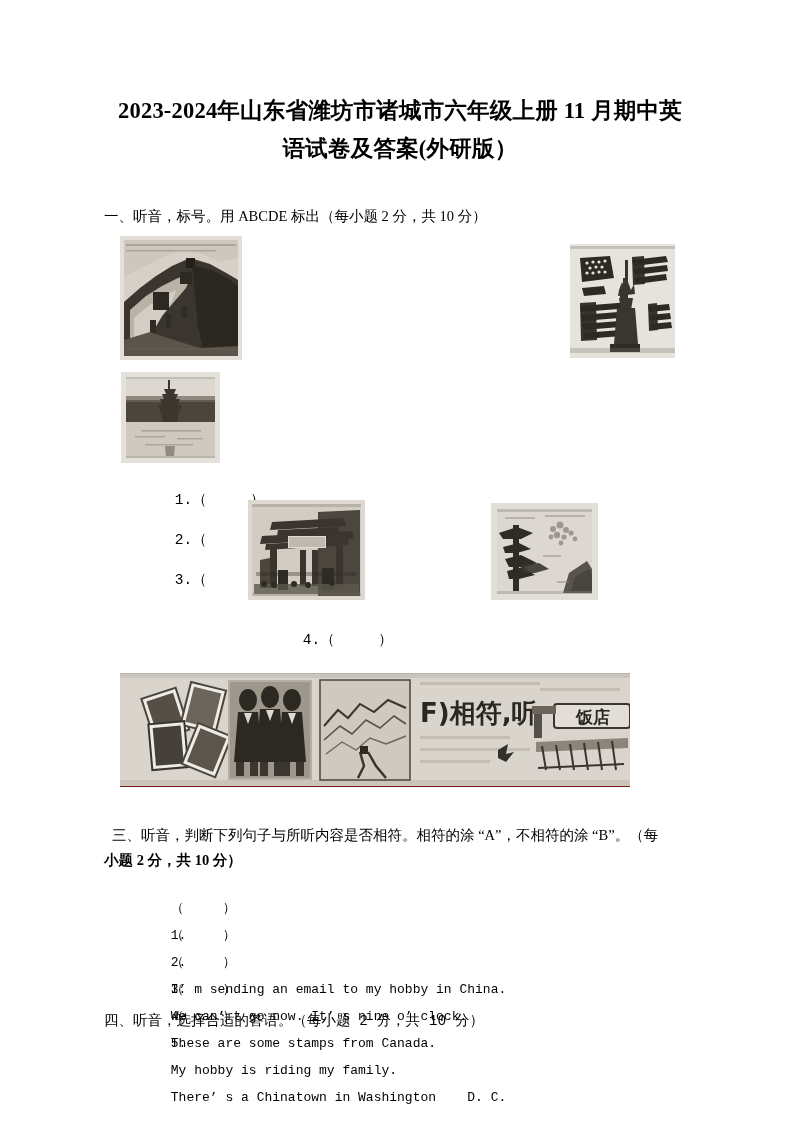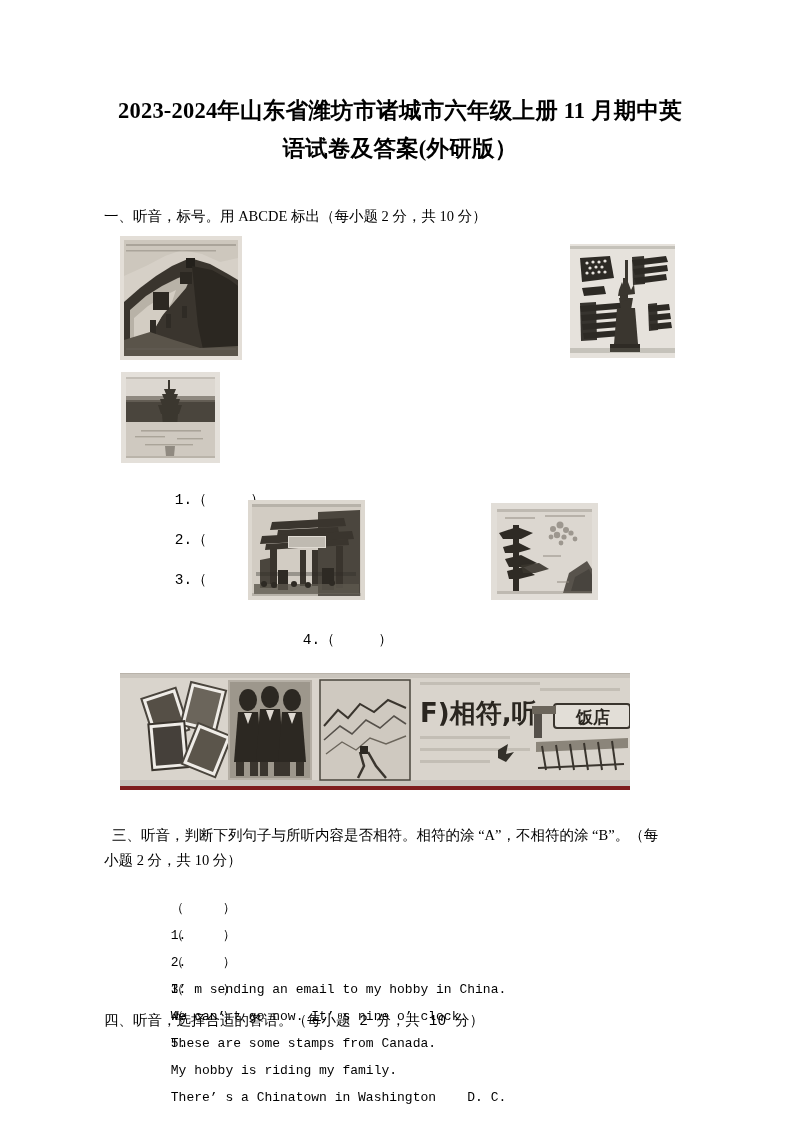--- a/index.html
+++ b/index.html
@@ -93,21 +93,21 @@
     background: #ded9d2;
     overflow: hidden;
   }
   .photo svg { display: block; width: 100%; height: 100%; }
 
   .strip {
     position: absolute;
     background: #0ea5e9;
     overflow: hidden;
     border-top: 1px solid #b9b3aa;
-    border-bottom: 4px solid #7f1d1d;
+    border-bottom: 1px solid #7f1d1d;
   }
   .strip svg { display: block; width: 100%; height: 100%; }
 </style>
 </head>
 <body>
 
 <div class="page">
 
   <div class="doc-title">
     <div>2023-2024年山东省潍坊市诸城市六年级上册 11 月期中英</div>
@@ -416,21 +416,21 @@
 
       <g opacity="0.12" fill="#5a544a">
         <rect x="0" y="0" width="510" height="4"></rect>
         <rect x="0" y="106" width="510" height="6"></rect>
       </g>
     </svg>
   </div>
 
 
   <div class="prompt" style="left:112px; top:823px;">三、听音，判断下列句子与所听内容是否相符。相符的涂 “A”，不相符的涂 “B”。（每</div>
-  <div class="prompt" style="left:104px; top:848px;">小题 2 分，共 10 分）</div>
+  <div class="prompt" style="left:104px; top:848px;font-weight:bold;">小题 2 分，共 10 分）</div>
 
   <div class="sent-list">
     <div class="sent-row">
       <span class="sent-paren">（     ）</span>
       <span>1.</span>
       <span> </span>
       <span>I’ m sending an email to my hobby in China.</span>
     </div>
     <div class="sent-row">
       <span class="sent-paren">（     ）</span>

